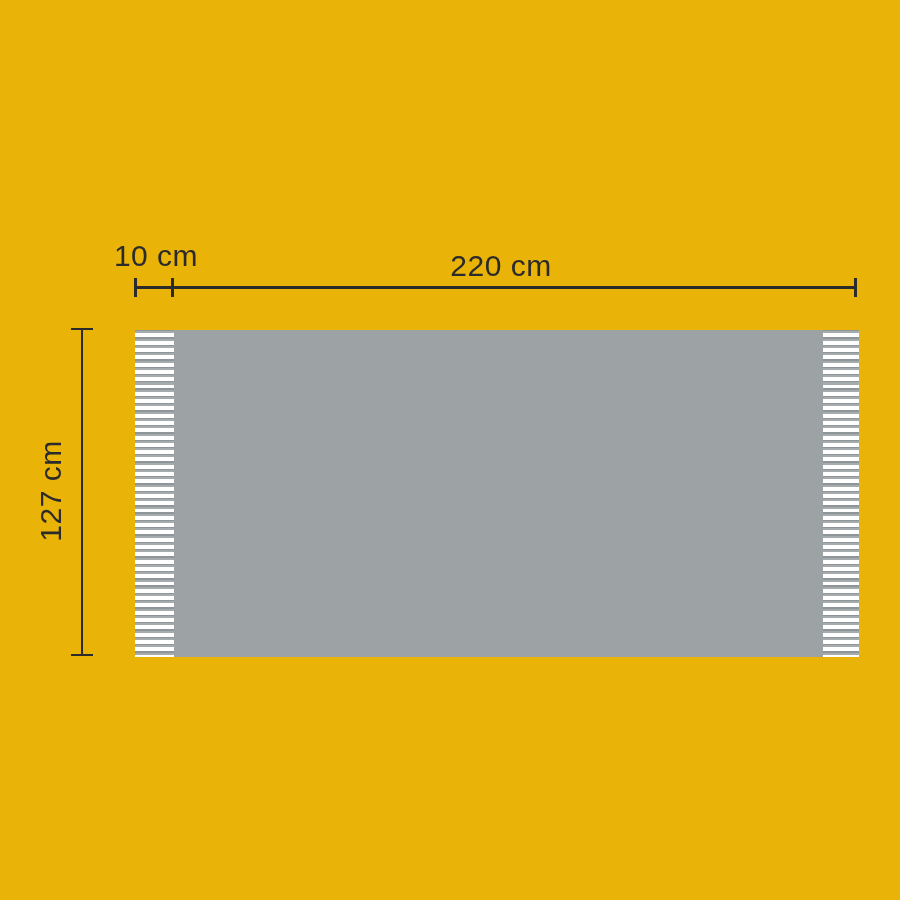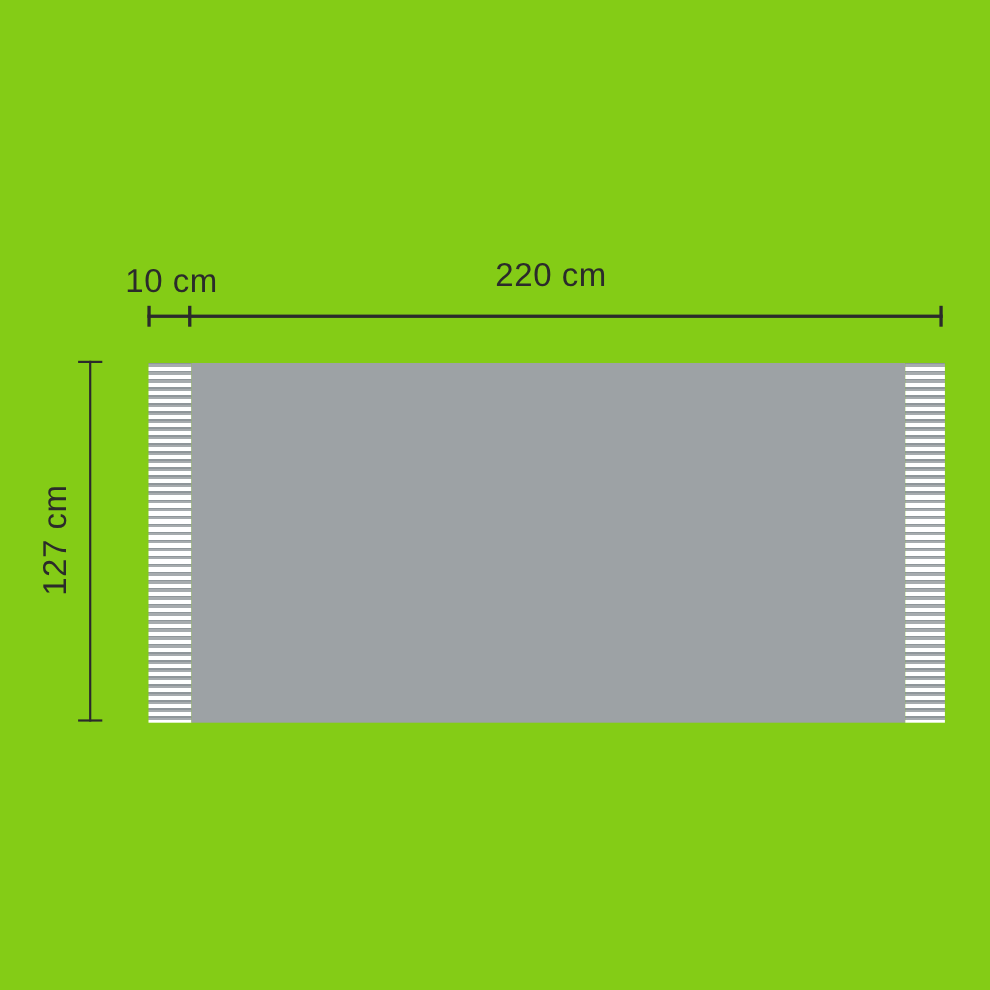--- a/index.html
+++ b/index.html
@@ -4,21 +4,21 @@
 <style>
   html, body {
     margin: 0;
     padding: 0;
     background: #ffffff;
   }
   .stage {
     position: relative;
     width: 900px;
     height: 900px;
-    background: #84cc16;
+    background: #eab308;
     overflow: hidden;
     font-family: "Liberation Sans", sans-serif;
   }
 
   
   .dim-label {
     position: absolute;
     font-size: 30px;
     font-weight: 500;
     color: #2b2b2b;
@@ -26,21 +26,21 @@
     white-space: nowrap;
     line-height: 1;
   }
   .label-fringe-width {
     left: 156px;
     top: 241px;
     transform: translateX(-50%);
   }
   .label-total-width {
     left: 501px;
-    top: 236px;
+    top: 251px;
     transform: translateX(-50%);
   }
   .label-height {
     left: 51px;
     top: 491px;
     transform: translate(-50%, -50%) rotate(-90deg);
   }
 
   
   .h-dim-line {

